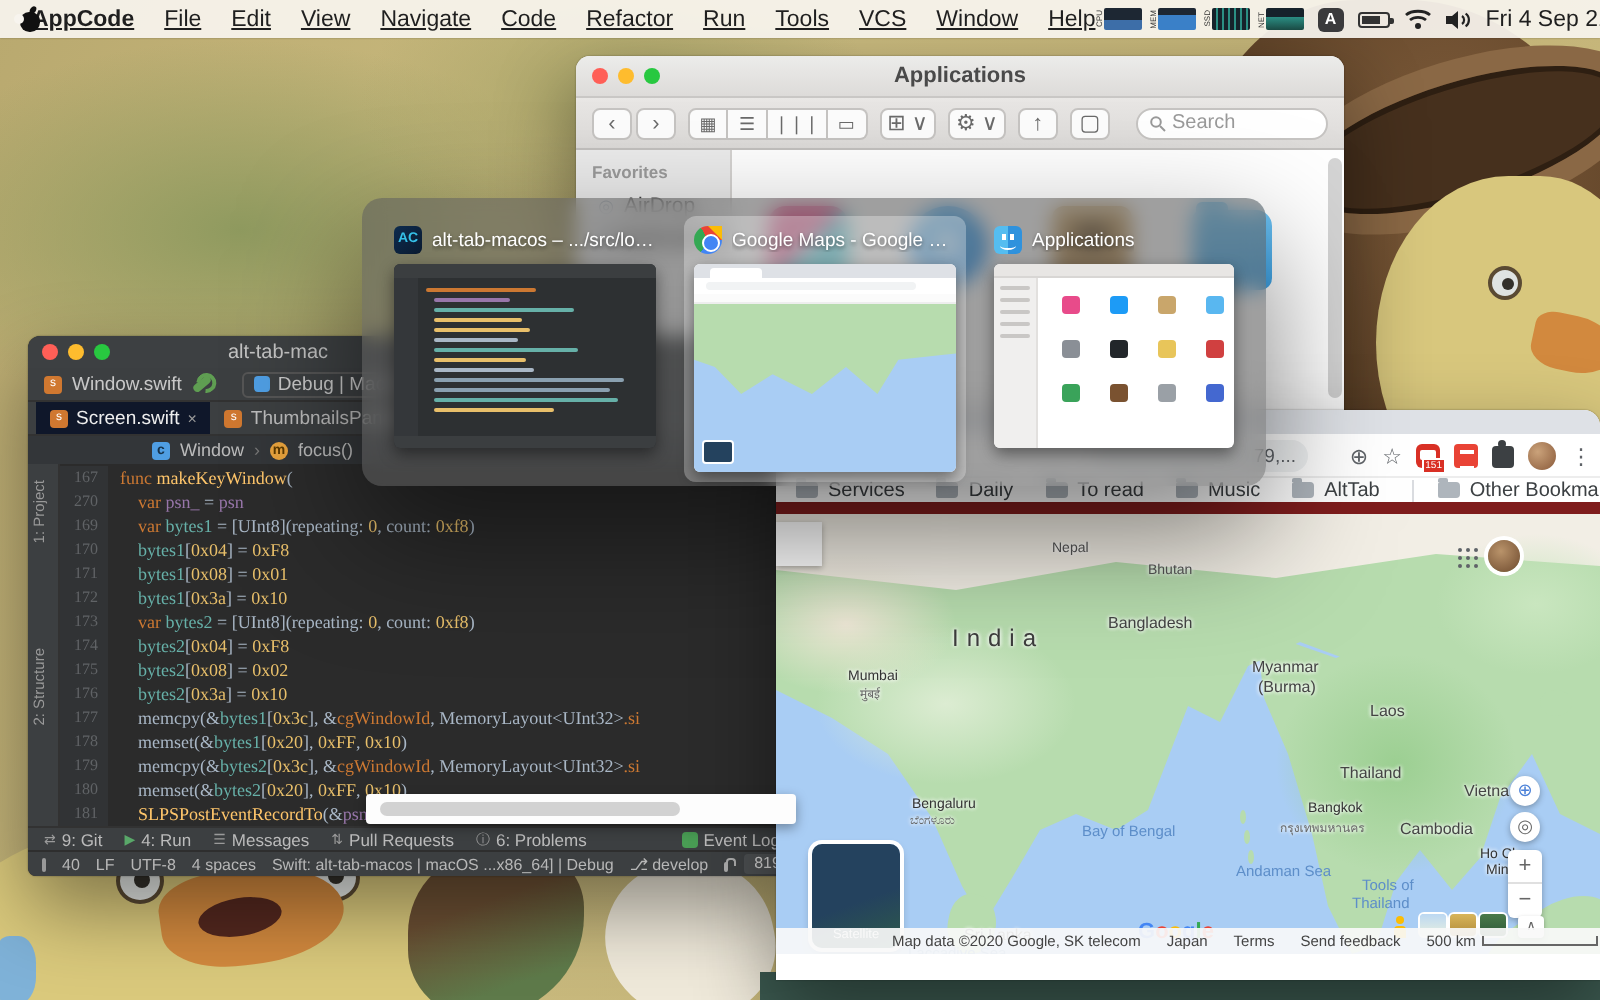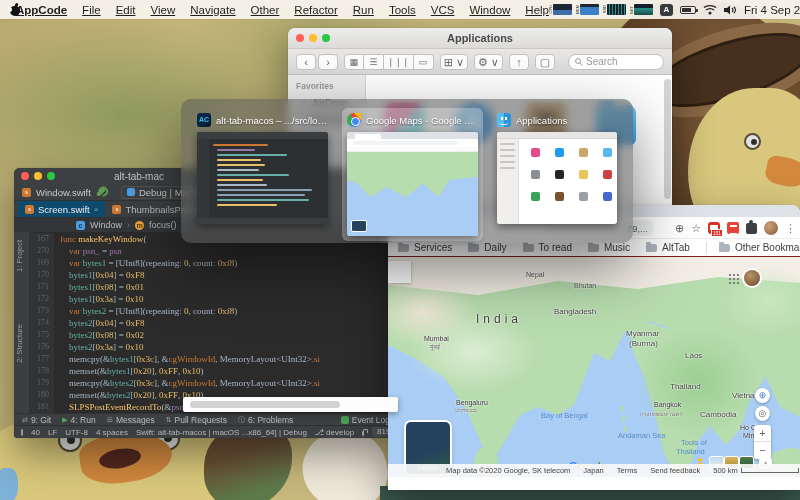--- a/index.html
+++ b/index.html
@@ -96,21 +96,21 @@
   .ac-title .tl i { width:8px; height:8px; }
   .ac-tname { position:absolute; left:100px; font-size:10px; color:#c3c3c3; white-space:nowrap; }
   .ac-toolbar { height:17px; background:#3c3f41; display:flex; align-items:center; gap:5px; padding:0 8px; font-size:9.5px; color:#c8c8c8; border-bottom:1px solid #323232; }
   .ic-swift { width:9px; height:9px; background:#d07830; border-radius:2px; color:#fff; font-size:6px; line-height:9px; text-align:center; }
   .ic-wrench { width:10px; height:4px; background:#5f9e52; border-radius:2px; transform:rotate(-40deg); position:relative; }
   .ic-wrench::after { content:""; position:absolute; right:-2px; top:-2px; width:6px; height:6px; border:2px solid #5f9e52; border-radius:50%; border-left-color:transparent; }
   .ac-runcfg { display:flex; align-items:center; gap:4px; border:1px solid #555; border-radius:3px; padding:0 5px; height:13px; margin-left:10px; }
   .ic-runapp { width:8px; height:8px; background:#4f9ee3; border-radius:2px; }
   .ac-tabs { height:17px; background:#3c3f41; display:flex; align-items:flex-end; padding-left:4px; font-size:9.5px; color:#bbb; border-bottom:1px solid #323232; }
   .ac-tab { display:flex; align-items:center; gap:4px; padding:0 7px; height:16px; }
-  .ac-tab.active { background:#0c4a6e; color:#eee; }
+  .ac-tab.active { background:#0f172a; color:#eee; }
   .ac-x { color:#999; font-size:8px; }
   .ac-crumb { height:14px; background:#333639; display:flex; align-items:center; gap:5px; padding-left:62px; font-size:9px; color:#bbb; }
   .ic-class { width:9px; height:9px; border-radius:2px; background:#4f9ee3; color:#16324a; font-size:7px; line-height:9px; text-align:center; font-weight:700; }
   .ic-method { width:9px; height:9px; border-radius:50%; background:#e8a33d; color:#5c3a00; font-size:7px; line-height:9px; text-align:center; font-weight:700; }
   .crumb-sep { color:#777; }
   .ac-editor { flex:1; display:flex; position:relative; overflow:hidden; }
   .ac-stripe { width:16px; background:#3c3f41; border-right:1px solid #323232; position:relative; }
   .v-label { position:absolute; left:1px; writing-mode:vertical-rl; transform:rotate(180deg); font-size:7.5px; color:#999; white-space:nowrap; }
   .v1 { top:8px; } .v2c { top:92px; }
   #code-lines { flex:1; font-family:Liberation Serif, serif; font-size:9px; line-height:12px; padding-top:1px; }
@@ -144,21 +144,21 @@
   .ch-omni { position:absolute; left:158px; top:3px; width:108px; height:16px; background:#f1f3f4; border-radius:8px; display:flex; align-items:center; justify-content:flex-end; padding-right:6px; font-size:9.5px; color:#5f6368; }
   .ch-icons { position:absolute; right:4px; top:3px; height:16px; display:flex; align-items:center; gap:7px; color:#5f6368; font-size:11px; }
   .ch-ext1 { width:12px; height:12px; background:#d93025; border-radius:3px; position:relative; }
   .ch-ext1 b { position:absolute; left:2px; top:3px; width:8px; height:5px; background:#fff; border-radius:1px; }
   .ch-ext1 i { position:absolute; right:-3px; bottom:-3px; background:#d93025; color:#fff; font-size:5px; line-height:6px; padding:0 1px; border-radius:1px; font-style:normal; border:1px solid #fff; }
   .ch-ext2 { width:12px; height:12px; background:#e94335; border-radius:2px; }
   .ch-ext2::after { content:""; display:block; margin:3px auto 0; width:7px; height:6px; border-top:2px solid #fff; border-bottom:2px solid #fff; }
   .ch-puzzle { width:11px; height:11px; background:#3c4043; border-radius:2px; position:relative; }
   .ch-puzzle::after { content:""; position:absolute; left:3px; top:-3px; width:4px; height:4px; background:#3c4043; border-radius:50%; }
   .ch-avatar { width:14px; height:14px; border-radius:50%; background:radial-gradient(circle at 35% 35%,#caa27a,#8a5a3a); }
-  .ch-bookmarks { height:18px; background:#fff; display:flex; align-items:center; gap:16px; padding:0 10px; font-size:10px; color:#3c4043; border-bottom:1px solid #7f1d1d; }
+  .ch-bookmarks { height:18px; background:#fff; display:flex; align-items:center; gap:16px; padding:0 10px; font-size:10px; color:#3c4043; border-bottom:6px solid #7f1d1d; }
   .bk { display:flex; align-items:center; gap:5px; white-space:nowrap; }
   .bk-folder { width:11px; height:8px; background:#aeb5bc; border-radius:1px 2px 2px 1px; position:relative; }
   .bk-folder::before { content:""; position:absolute; left:0; top:-2px; width:5px; height:2px; background:#aeb5bc; border-radius:1px 1px 0 0; }
   .bk-other { margin-left:auto; display:flex; align-items:center; gap:5px; border-left:1px solid #dadce0; padding-left:12px; }
 
   
   #map { position:relative; width:452px; height:220px; background:#a9cdf4; overflow:hidden; }
   .land { position:absolute; inset:0; background:#b7dcae; }
   .landA { clip-path:polygon(0px 0px,412px 0px,412px 70px,340px 62px,300px 78px,262px 64px,236px 76px,222px 104px,206px 96px,196px 122px,186px 148px,170px 158px,150px 150px,132px 158px,118px 182px,104px 205px,93px 186px,78px 152px,56px 120px,28px 102px,0px 88px); }
   .landB { clip-path:polygon(240px 58px,280px 72px,320px 56px,412px 64px,412px 160px,392px 150px,378px 120px,362px 142px,352px 172px,338px 188px,322px 168px,310px 184px,300px 216px,288px 220px,276px 196px,268px 160px,256px 120px,244px 92px); }
@@ -273,21 +273,21 @@
         <i></i>
         <b></b>
         <u></u>
       </div>
     <div class="menubar-menus">
         <span class="menu-item bold">AppCode</span>
         <span class="menu-item">File</span>
         <span class="menu-item">Edit</span>
         <span class="menu-item">View</span>
         <span class="menu-item">Navigate</span>
-        <span class="menu-item">Other</span>
+        <span class="menu-item">Code</span>
         <span class="menu-item">Refactor</span>
         <span class="menu-item">Run</span>
         <span class="menu-item">Tools</span>
         <span class="menu-item">VCS</span>
         <span class="menu-item">Window</span>
         <span class="menu-item">Help</span>
       </div>
     <div id="mb-right">
       <div style="display:flex;gap:4px;" id="mb-widgets">
           <div class="mbw">

